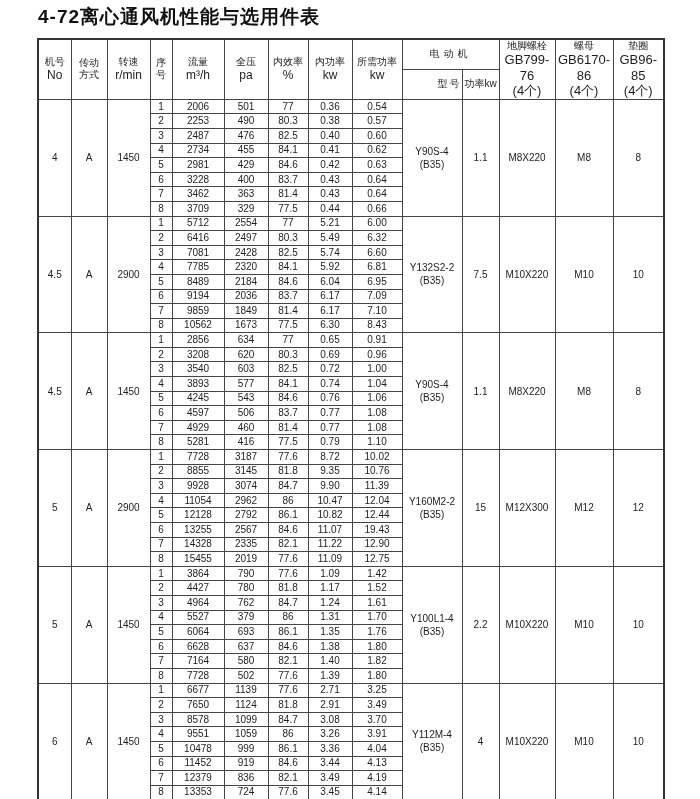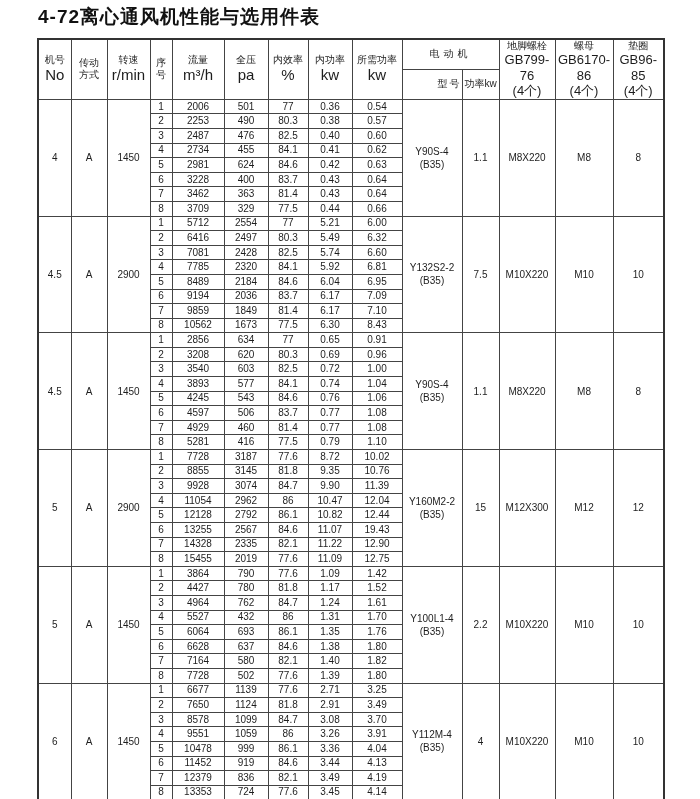--- a/index.html
+++ b/index.html
@@ -22,21 +22,21 @@
   }
   .spec th, .spec td {
     border: 1px solid #444;
     text-align: center; vertical-align: middle;
     padding: 0; overflow: hidden;
     font-weight: normal;
     color: #1d1d1d;
   }
   thead th { font-size: 10px; line-height: 1.2; height: 20px; }
   thead .hl1 { font-size: 10px; }
-  thead .hl2 { font-size: 15px; }
+  thead .hl2 { font-size: 12px; }
   thead .gb  { font-size: 13px; line-height: 1.2; }
   thead .motor-head { letter-spacing: 4px; }
   thead .model-head { letter-spacing: 2px; text-align: right; }
   tbody td { font-size: 10px; height: 14.6px; line-height: 12px; white-space: nowrap; }
   tbody td.merged { font-size: 10px; line-height: 1.3; }
 </style>
 </head>
 <body>
 
 <div class="page">
@@ -160,21 +160,21 @@
           <td>4</td>
           <td>2734</td>
           <td>455</td>
           <td>84.1</td>
           <td>0.41</td>
           <td>0.62</td>
         </tr>
         <tr>
           <td>5</td>
           <td>2981</td>
-          <td>624</td>
+          <td>429</td>
           <td>84.6</td>
           <td>0.42</td>
           <td>0.63</td>
         </tr>
         <tr>
           <td>6</td>
           <td>3228</td>
           <td>400</td>
           <td>83.7</td>
           <td>0.43</td>
@@ -452,21 +452,21 @@
           <td>3</td>
           <td>4964</td>
           <td>762</td>
           <td>84.7</td>
           <td>1.24</td>
           <td>1.61</td>
         </tr>
         <tr>
           <td>4</td>
           <td>5527</td>
-          <td>432</td>
+          <td>379</td>
           <td>86</td>
           <td>1.31</td>
           <td>1.70</td>
         </tr>
         <tr>
           <td>5</td>
           <td>6064</td>
           <td>693</td>
           <td>86.1</td>
           <td>1.35</td>

